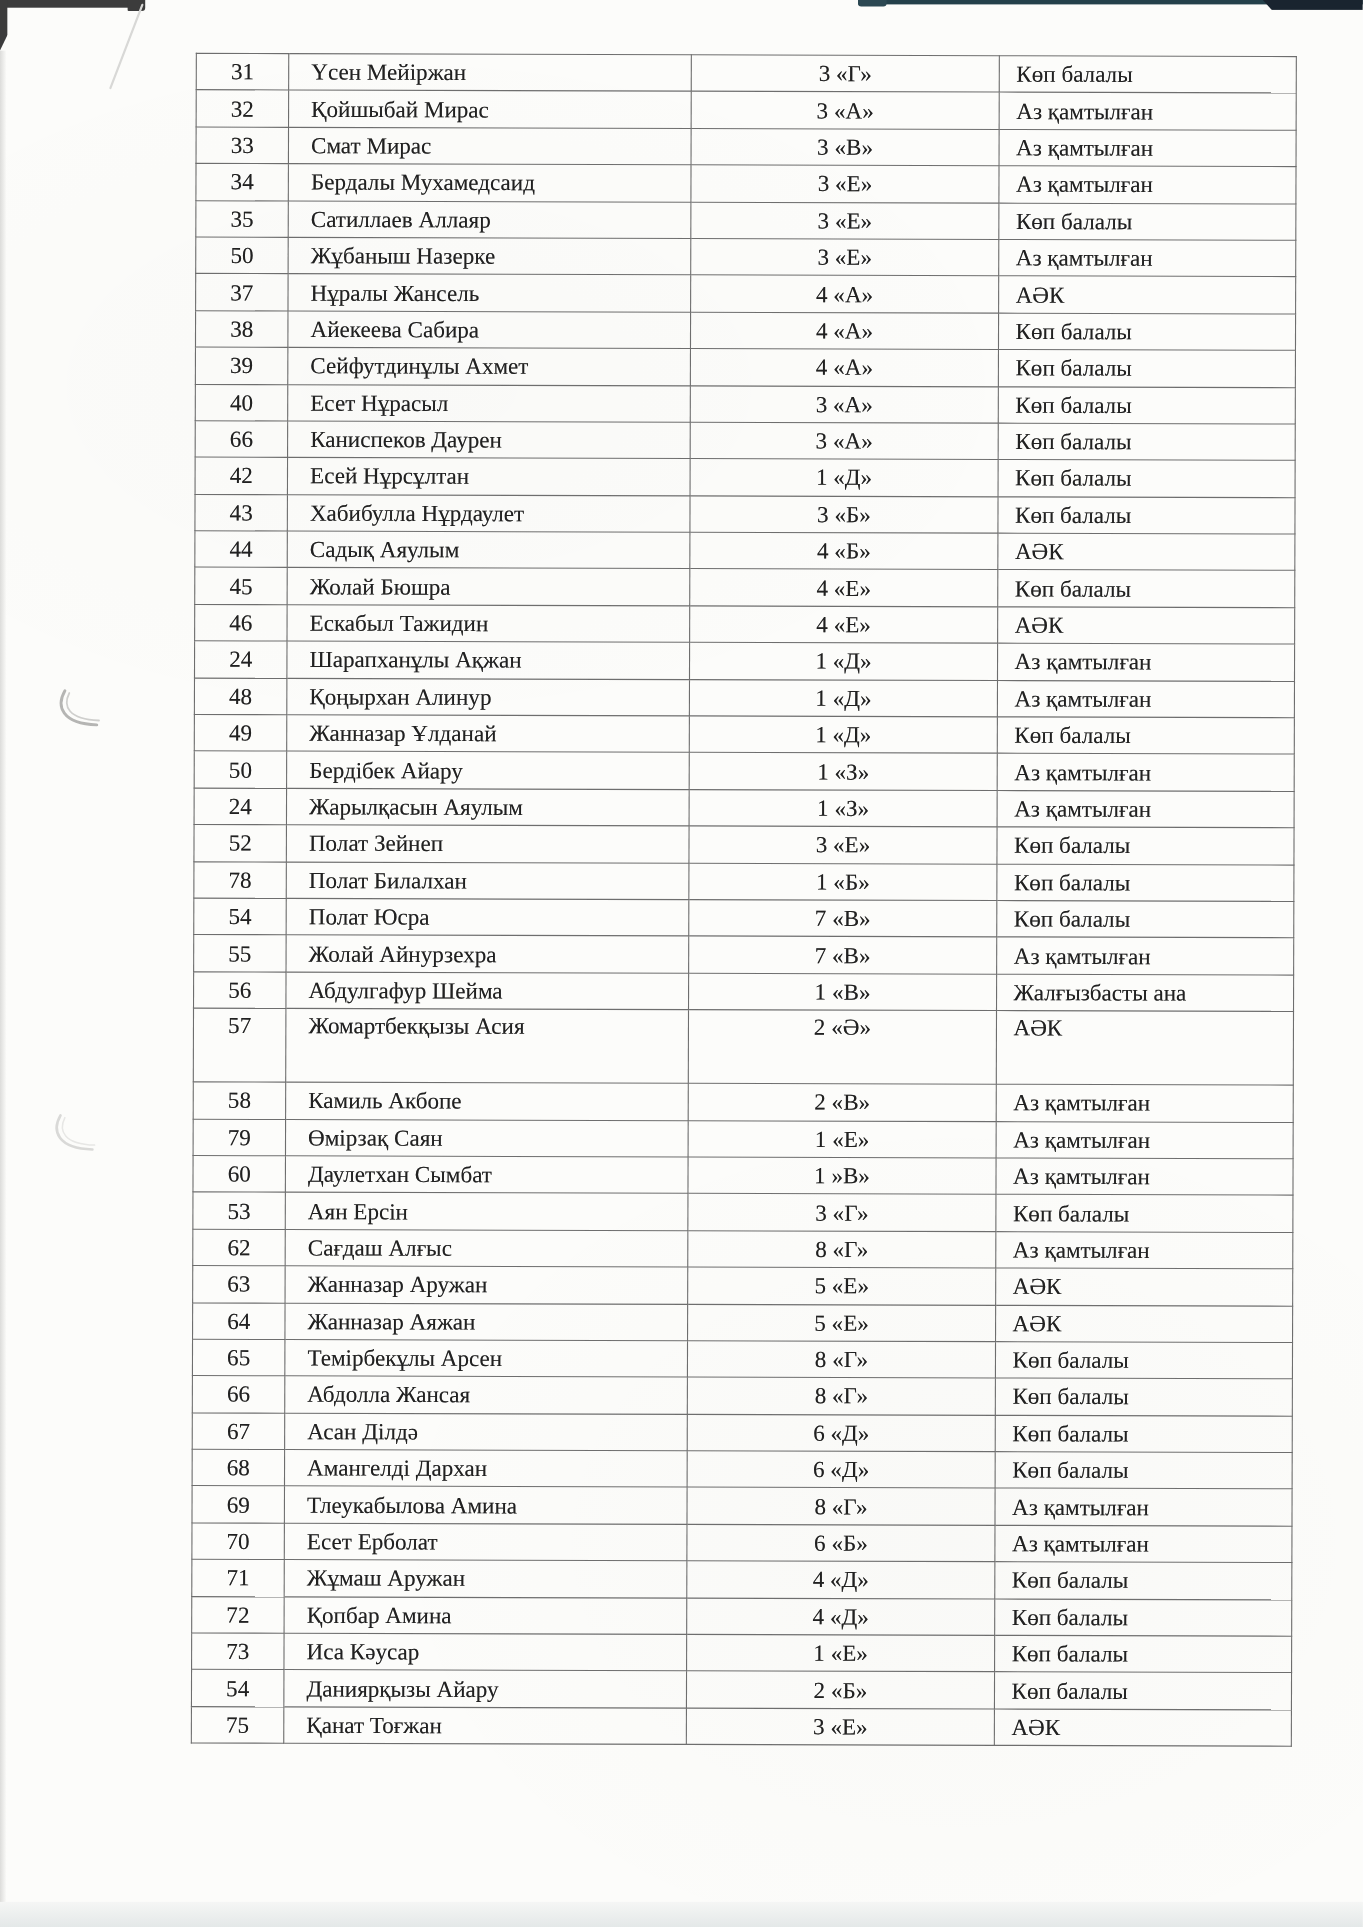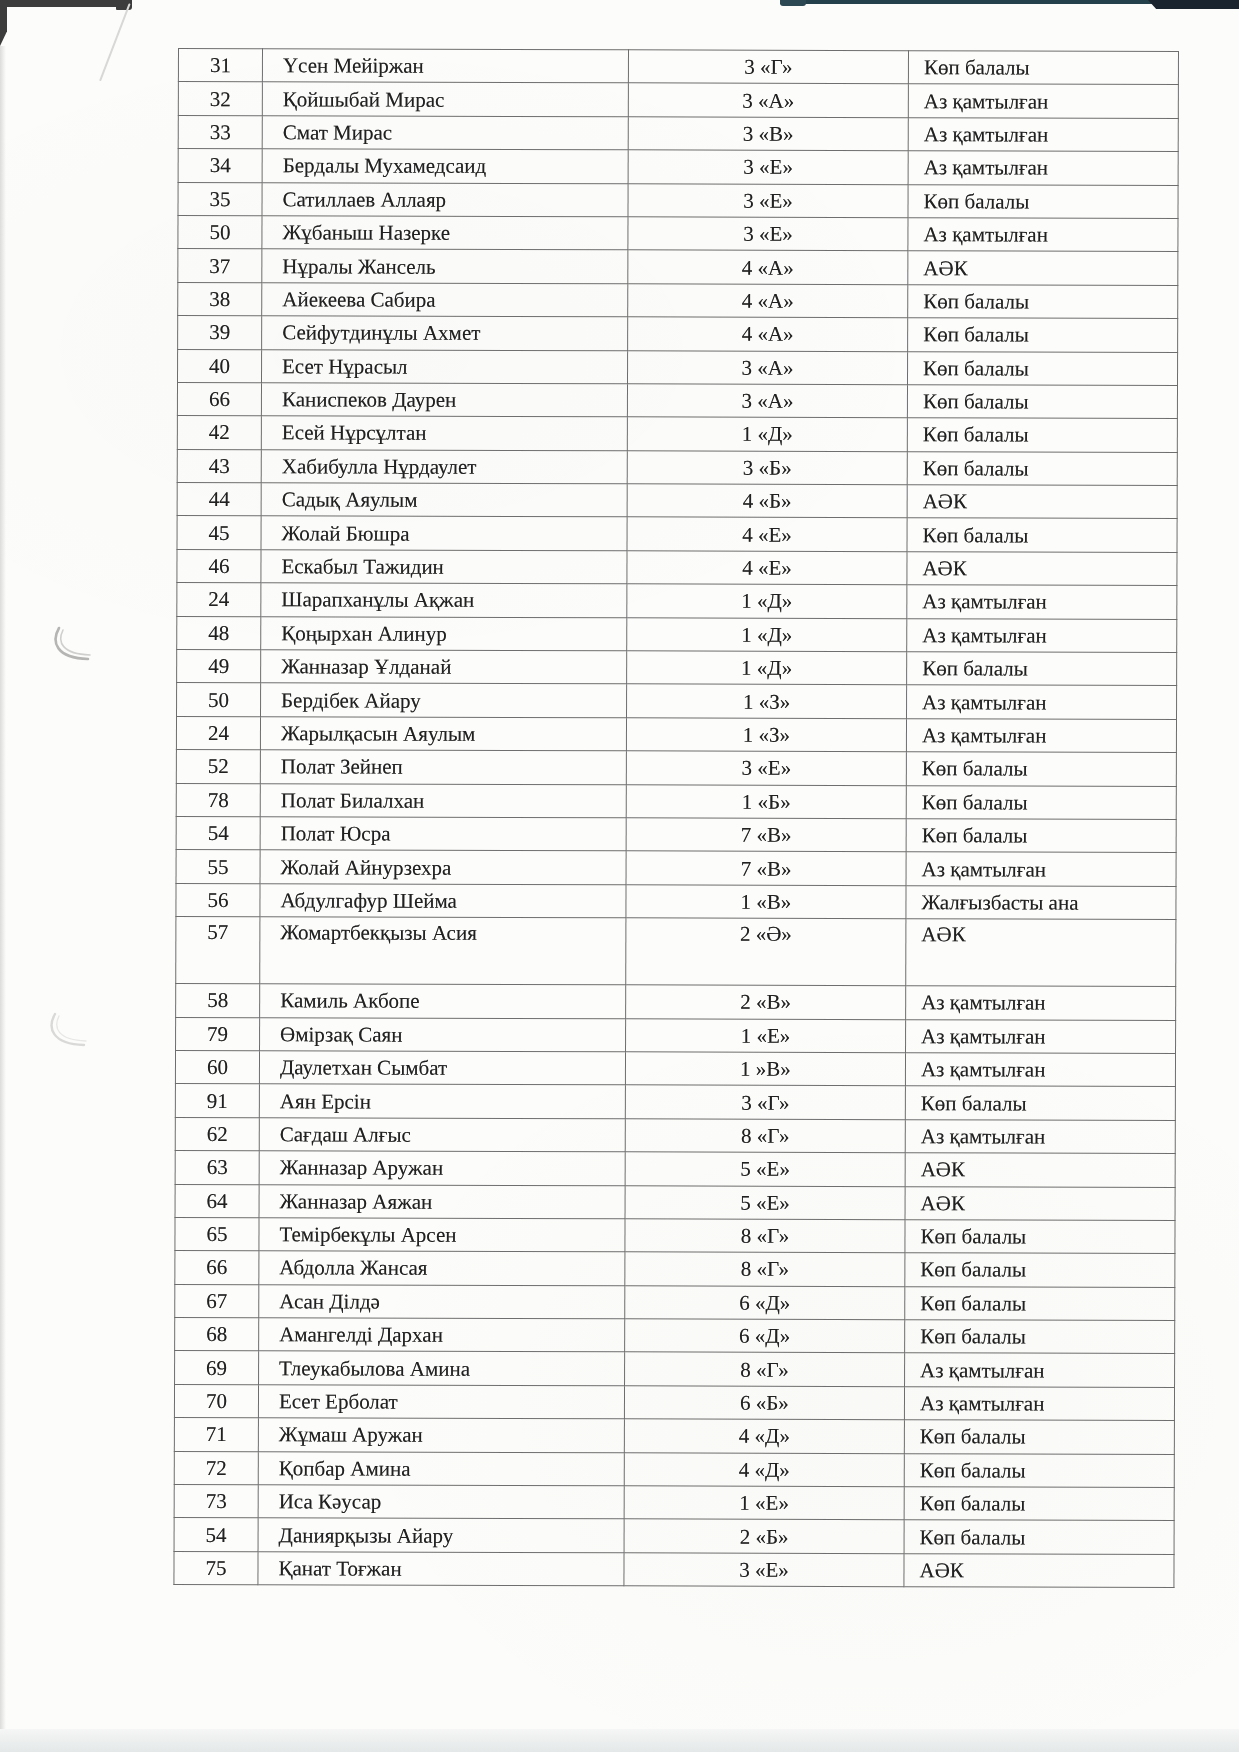--- a/index.html
+++ b/index.html
@@ -268,21 +268,21 @@
     <td class="c-class">1 «Е»</td>
     <td class="c-status">Аз қамтылған</td>
   </tr>
           <tr>
     <td class="c-num">60</td>
     <td class="c-name">Даулетхан Сымбат</td>
     <td class="c-class">1 »В»</td>
     <td class="c-status">Аз қамтылған</td>
   </tr>
           <tr>
-    <td class="c-num">91</td>
+    <td class="c-num">53</td>
     <td class="c-name">Аян Ерсін</td>
     <td class="c-class">3 «Г»</td>
     <td class="c-status">Көп балалы</td>
   </tr>
           <tr>
     <td class="c-num">62</td>
     <td class="c-name">Сағдаш Алғыс</td>
     <td class="c-class">8 «Г»</td>
     <td class="c-status">Аз қамтылған</td>
   </tr>

